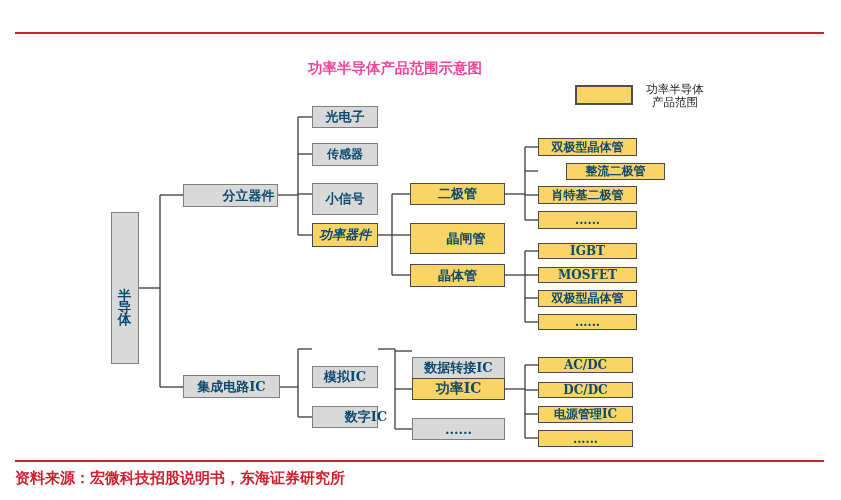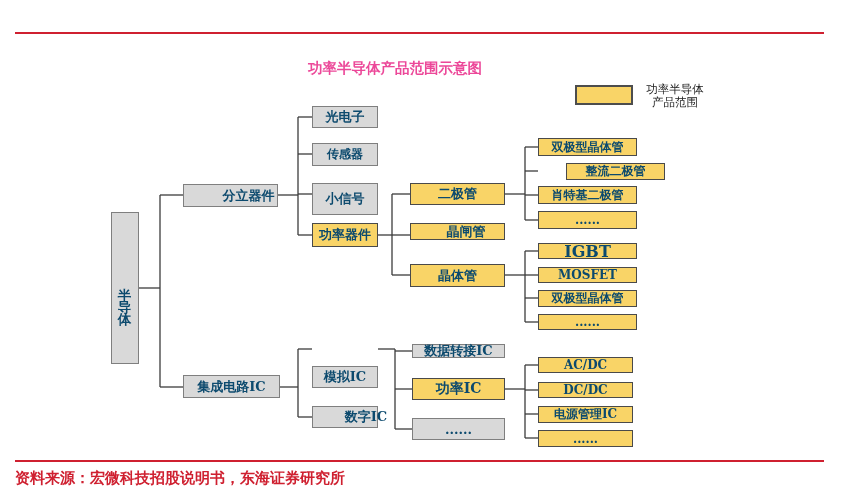--- a/index.html
+++ b/index.html
@@ -102,35 +102,35 @@
       <line x1="525" y1="438" x2="538" y2="438" stroke="var(--line)" stroke-width="1.3"></line>
     </svg>
 
   <div id="nodes-layer">
       <div class="node gray vertical" style="left: 111px; top: 212px; width: 28px; height: 152px; font-size: 13.5px;">半导体</div>
       <div class="node gray" style="left: 183px; top: 184px; width: 95px; height: 23px; font-size: 13px; padding-left: 36px;">分立器件</div>
       <div class="node gray" style="left: 183px; top: 375px; width: 97px; height: 23px; font-size: 13px;">集成电路IC</div>
       <div class="node gray" style="left: 312px; top: 106px; width: 66px; height: 22px; font-size: 13px;">光电子</div>
       <div class="node gray" style="left: 312px; top: 143px; width: 66px; height: 23px; font-size: 12px;">传感器</div>
       <div class="node gray" style="left: 312px; top: 183px; width: 66px; height: 32px; font-size: 13px;">小信号</div>
-      <div class="node yellow" style="left: 312px; top: 223px; width: 66px; height: 24px; font-size: 13px;">功率器件</div>
+      <div class="node yellow" style="left: 312px; top: 223px; width: 66px; height: 24px; font-size: 13px; font-style: italic;">功率器件</div>
       <div class="node yellow" style="left: 410px; top: 183px; width: 95px; height: 22px; font-size: 13px;">二极管</div>
-      <div class="node yellow" style="left: 410px; top: 223px; width: 95px; height: 17px; font-size: 13px; padding-left: 17px;">晶闸管</div>
+      <div class="node yellow" style="left: 410px; top: 223px; width: 95px; height: 31px; font-size: 13px; padding-left: 17px;">晶闸管</div>
       <div class="node yellow" style="left: 410px; top: 264px; width: 95px; height: 23px; font-size: 13px;">晶体管</div>
       <div class="node yellow" style="left: 538px; top: 138px; width: 99px; height: 18px; font-size: 12px;">双极型晶体管</div>
       <div class="node yellow" style="left: 566px; top: 163px; width: 99px; height: 17px; font-size: 12px;">整流二极管</div>
       <div class="node yellow" style="left: 538px; top: 186px; width: 99px; height: 18px; font-size: 12px;">肖特基二极管</div>
       <div class="node yellow" style="left: 538px; top: 211px; width: 99px; height: 18px; font-size: 12px;">......</div>
-      <div class="node yellow" style="left: 538px; top: 243px; width: 99px; height: 16px; font-size: 16px;">IGBT</div>
+      <div class="node yellow" style="left: 538px; top: 243px; width: 99px; height: 16px; font-size: 12px;">IGBT</div>
       <div class="node yellow" style="left: 538px; top: 267px; width: 99px; height: 16px; font-size: 12px;">MOSFET</div>
       <div class="node yellow" style="left: 538px; top: 290px; width: 99px; height: 17px; font-size: 12px;">双极型晶体管</div>
       <div class="node yellow" style="left: 538px; top: 314px; width: 99px; height: 16px; font-size: 12px;">......</div>
       <div class="node gray" style="left: 312px; top: 338px; width: 66px; height: 22px; font-size: 13px; margin-top: 28px;">模拟IC</div>
       <div class="node gray" style="left: 312px; top: 406px; width: 66px; height: 22px; font-size: 13px; padding-left: 42px;">数字IC</div>
-      <div class="node gray" style="left: 412px; top: 344px; width: 93px; height: 14px; font-size: 13px;">数据转接IC</div>
+      <div class="node gray" style="left: 412px; top: 357px; width: 93px; height: 22px; font-size: 13px;">数据转接IC</div>
       <div class="node yellow" style="left: 412px; top: 378px; width: 93px; height: 22px; font-size: 14px;">功率IC</div>
       <div class="node gray" style="left: 412px; top: 418px; width: 93px; height: 22px; font-size: 13px;">......</div>
       <div class="node yellow" style="left: 538px; top: 357px; width: 95px; height: 16px; font-size: 12px;">AC/DC</div>
       <div class="node yellow" style="left: 538px; top: 382px; width: 95px; height: 16px; font-size: 12px;">DC/DC</div>
       <div class="node yellow" style="left: 538px; top: 406px; width: 95px; height: 17px; font-size: 12px;">电源管理IC</div>
       <div class="node yellow" style="left: 538px; top: 430px; width: 95px; height: 17px; font-size: 12px;">......</div>
     </div>
 
   <div class="rule bottom"></div>
   <div class="source">资料来源：宏微科技招股说明书，东海证券研究所</div>

